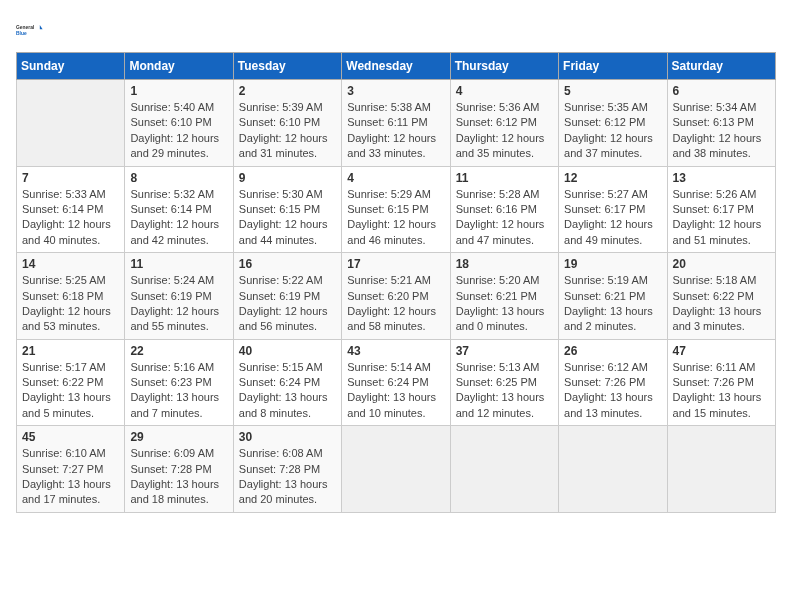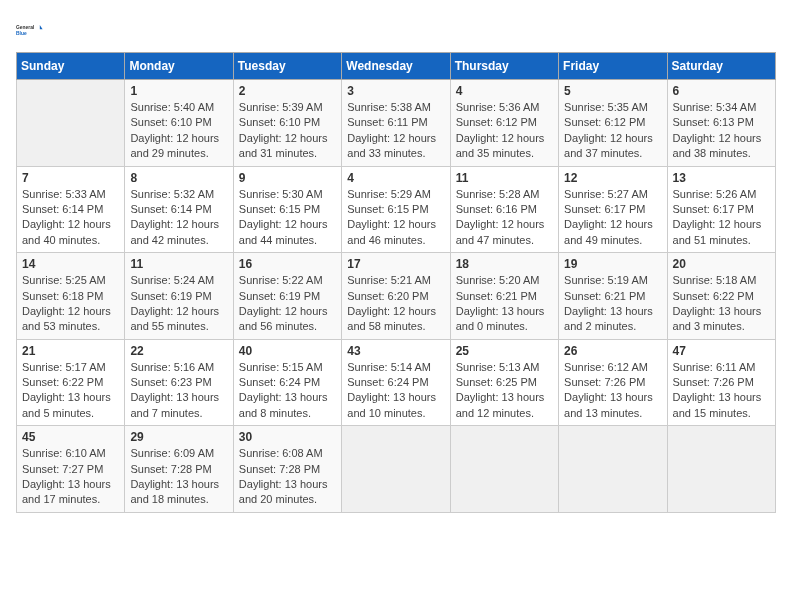--- a/index.html
+++ b/index.html
@@ -214,21 +214,21 @@
         </td>
         <td>
           <span class="day-number">40</span>
 <div class="day-info">Sunrise: 5:15 AM<br>Sunset: 6:24 PM<br>Daylight: 13 hours and 8 minutes.</div>
         </td>
         <td>
           <span class="day-number">43</span>
 <div class="day-info">Sunrise: 5:14 AM<br>Sunset: 6:24 PM<br>Daylight: 13 hours and 10 minutes.</div>
         </td>
         <td>
-          <span class="day-number">25</span>
+          <span class="day-number">37</span>
 <div class="day-info">Sunrise: 5:13 AM<br>Sunset: 6:25 PM<br>Daylight: 13 hours and 12 minutes.</div>
         </td>
         <td>
           <span class="day-number">26</span>
 <div class="day-info">Sunrise: 6:12 AM<br>Sunset: 7:26 PM<br>Daylight: 13 hours and 13 minutes.</div>
         </td>
         <td>
           <span class="day-number">47</span>
 <div class="day-info">Sunrise: 6:11 AM<br>Sunset: 7:26 PM<br>Daylight: 13 hours and 15 minutes.</div>
         </td>

